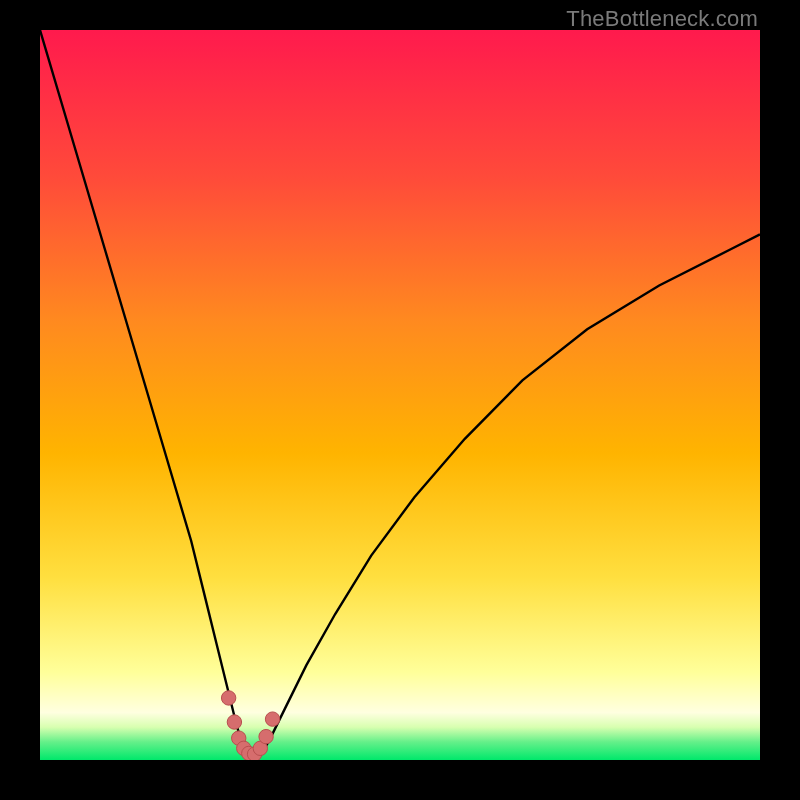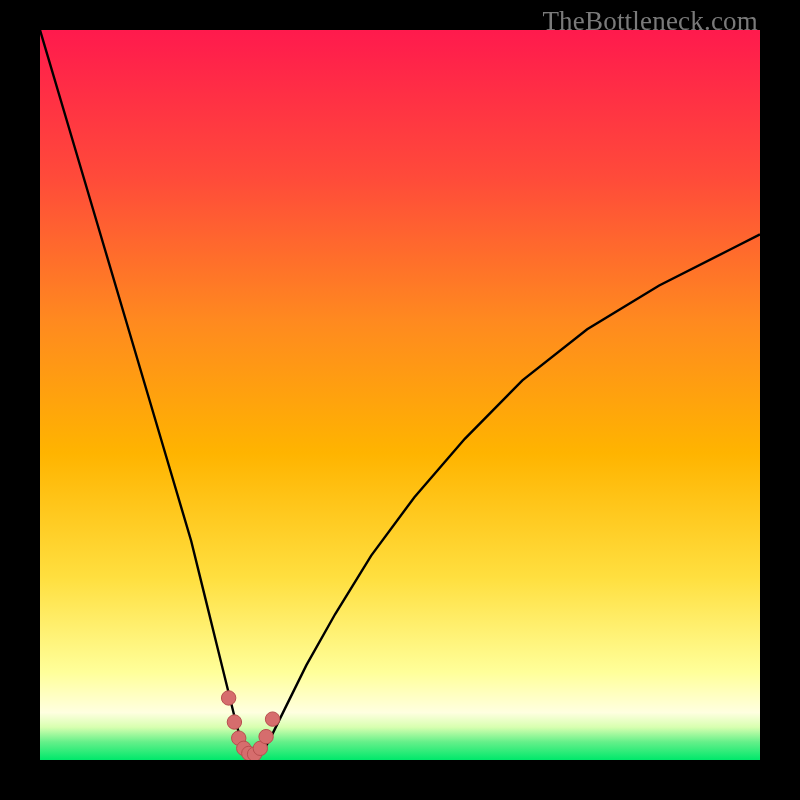--- a/index.html
+++ b/index.html
@@ -27,22 +27,22 @@
     overflow: hidden;
   }
   .gradient {
     position: absolute;
     inset: 0;
   }
   .watermark {
     position: absolute;
     top: 6px;
     right: 42px;
-    font-family: Liberation Serif, serif;
-    font-size: 27px;
+    font-family: Liberation Sans, sans-serif;
+    font-size: 22px;
     color: #7a7a7a;
     letter-spacing: 0.2px;
   }
   svg.curve {
     position: absolute;
     inset: 0;
   }
 </style>
 </head>
 <body>

